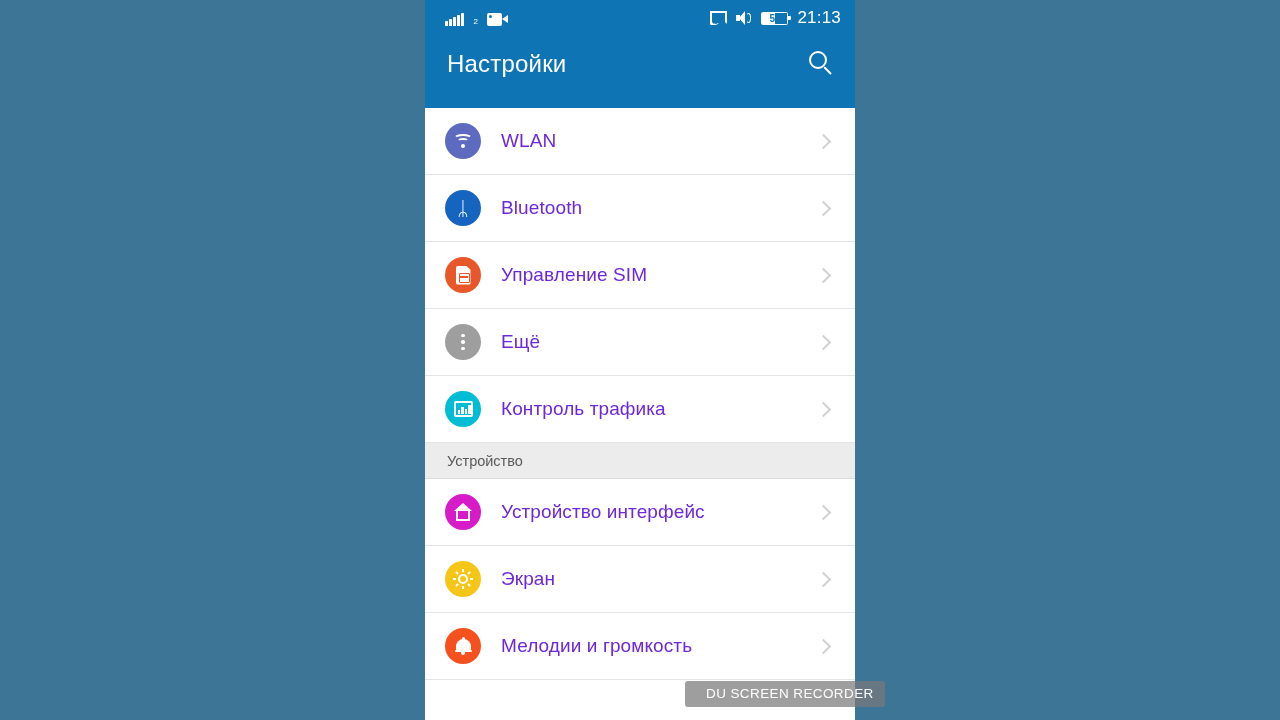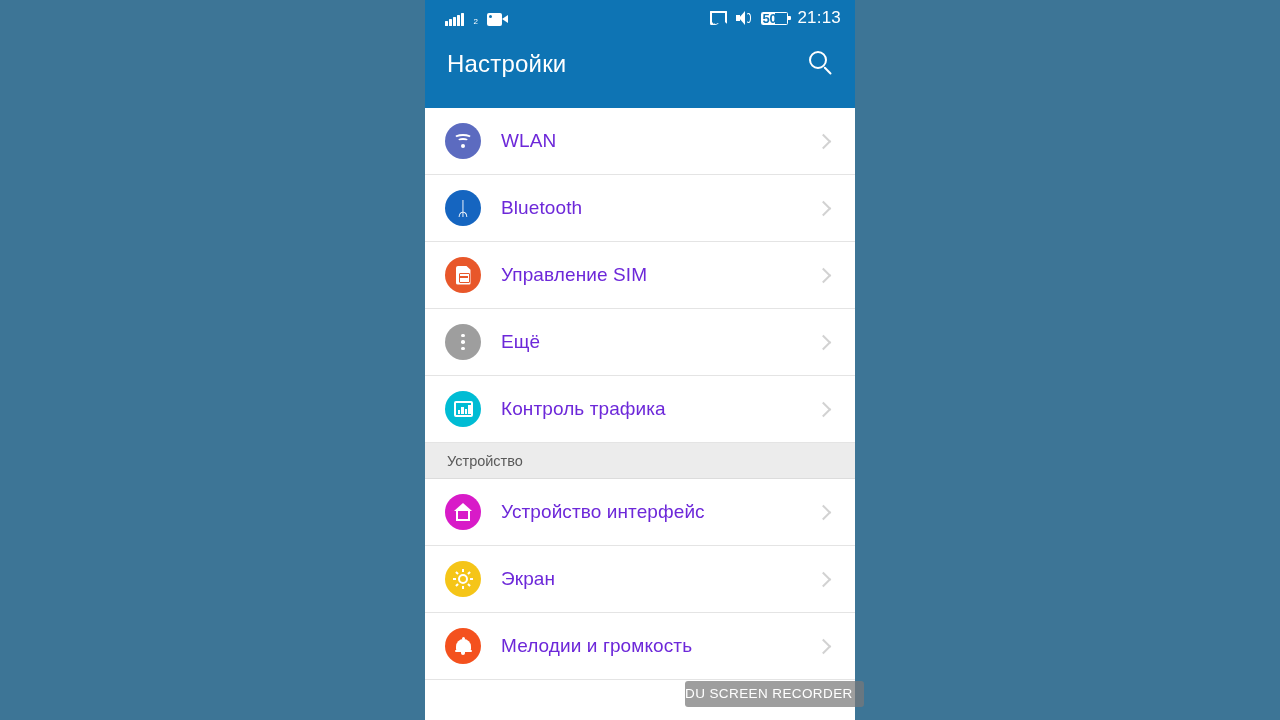--- a/index.html
+++ b/index.html
@@ -64,21 +64,21 @@
   .vol .spk { position:absolute; left:0; top:4px; width:4px; height:6px; background:#fff; }
   .vol .cone { position:absolute; left:3px; top:0; width:0; height:0;
     border-top:7px solid transparent; border-bottom:7px solid transparent; border-right:6px solid #fff; }
   .vol .arc { position:absolute; left:10px; top:2px; width:5px; height:10px;
     border:1.5px solid #fff; border-left-color:transparent; border-radius:50%; }
 
   
   .battery { position:relative; width:27px; height:13px; border:1.5px solid #ffffff; border-radius:1.5px; display:flex; align-items:center; }
   .battery:after { content:""; position:absolute; right:-3.5px; top:3.5px; width:2.5px; height:4px; background:#ffffff; border-radius:0 1px 1px 0; }
   .battery .fill { height:100%; background:#ffffff; }
-  .battery .lvl { position:absolute; left:0; right:0; font-size:13px; font-weight:bold; color:#0e74b4; letter-spacing:-0.2px; }
+  .battery .lvl { position:absolute; left:0; right:0; text-align:center; font-size:10px; font-weight:bold; color:#0e74b4; letter-spacing:-0.2px; }
   .clock { font-size:17px; letter-spacing:0.2px;text-align:center; }
 
   
   #appbar {
     height:72px;
     background:#0e74b4;
     display:flex;
     align-items:center;
     padding:0 20px 16px 22px;
   }
@@ -163,21 +163,21 @@
   .g-bell .top { position:absolute; left:7px; top:0; width:3px; height:3px; background:#fff; border-radius:50%; }
 
   
   #watermark {
     position:absolute;
     left:685px; top:681px;
     background:rgba(120,120,120,0.72);
     color:#ffffff;
     font-size:13.5px;
     letter-spacing:0.4px;
-    padding:5px 11px 6px 0;
+    padding:5px 11px 6px 21px;
     border-radius:3px;
     white-space:nowrap;
   }
 </style>
 <style>.g-sim:before{border-color:#e8572a}.g-sim:after{background:#e8572a}</style></head>
 <body style="background: rgb(61, 117, 150);">
 
 <div id="phone">
 
   <div id="statusbar" style="background: rgb(14, 116, 180);">

